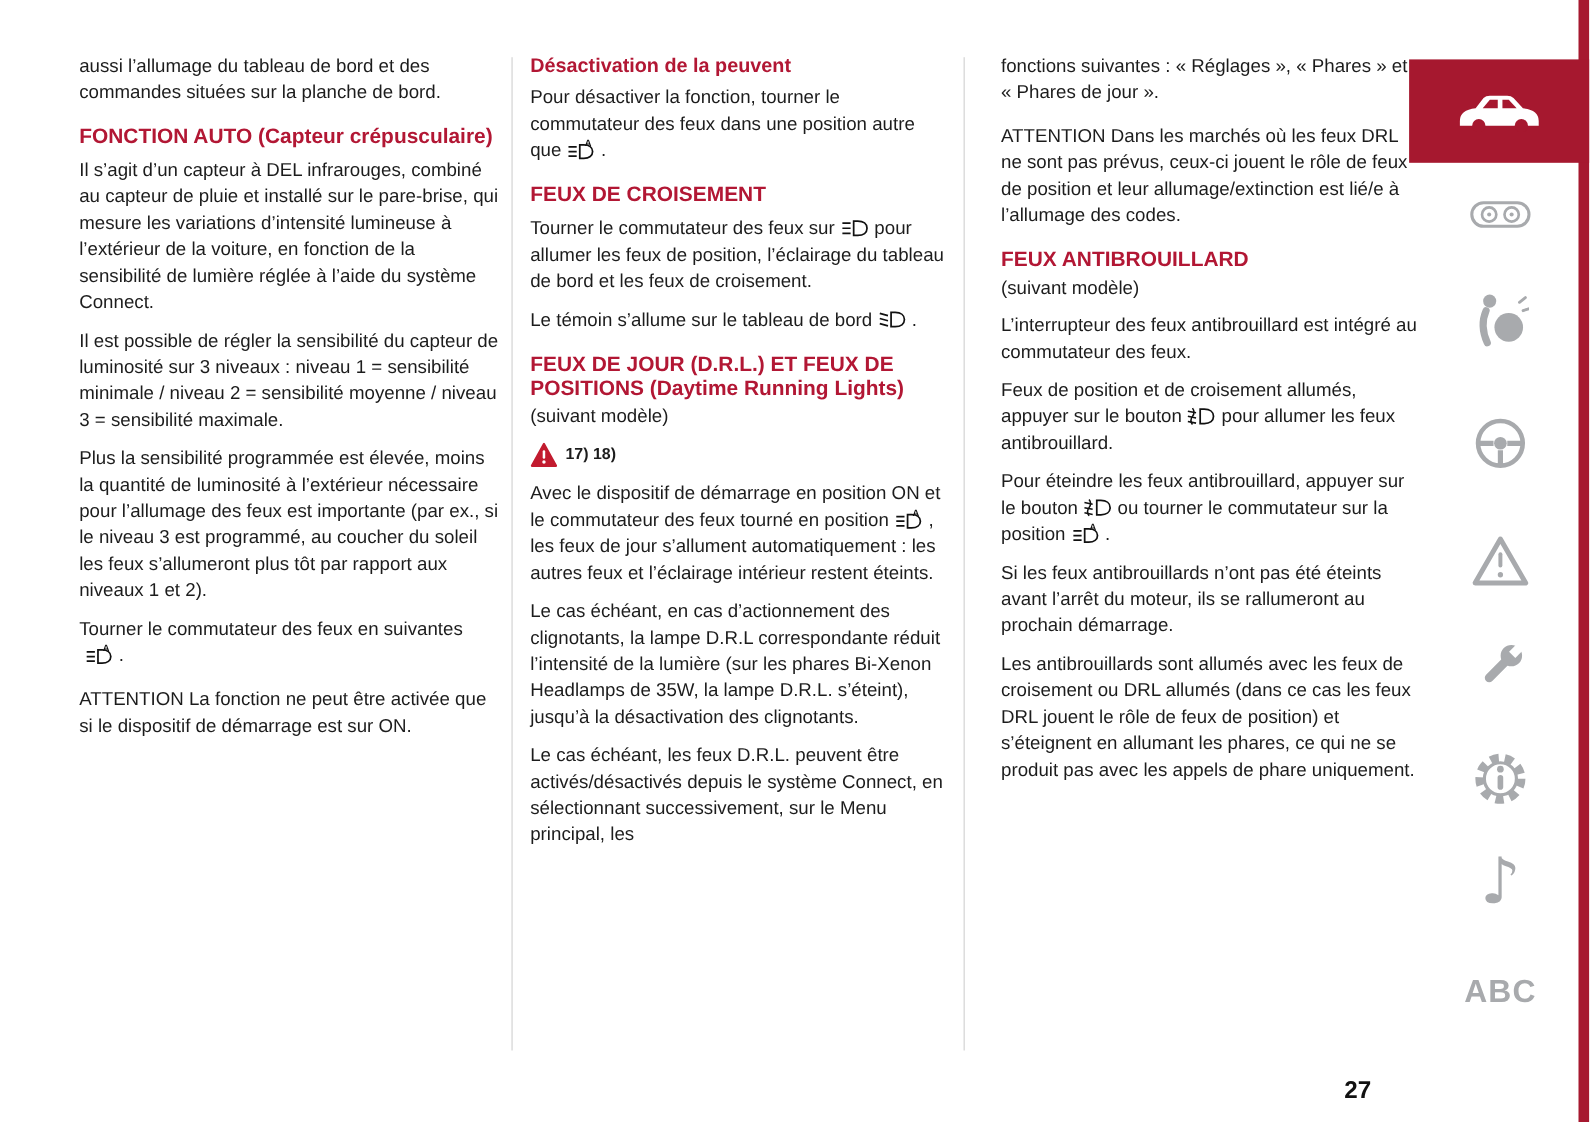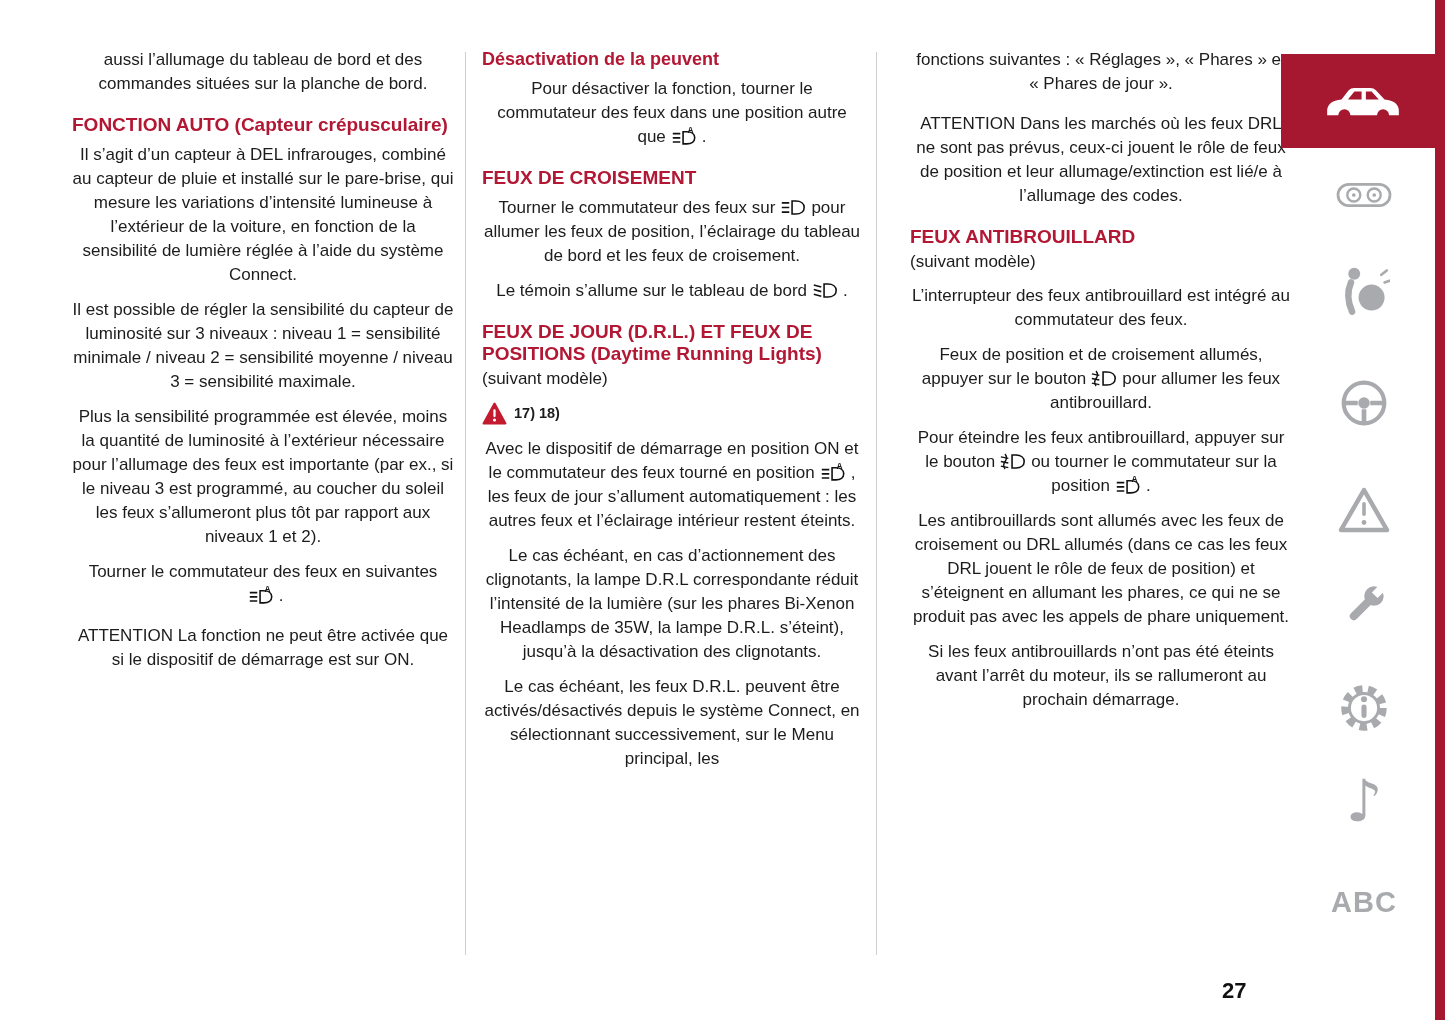--- a/index.html
+++ b/index.html
@@ -9,21 +9,21 @@
     --icon-gray:#a8aaad;
     --divider:#cfcfcf;
   }
   html,body{margin:0;padding:0;background:#fff;}
   .page{
     position:relative;width:1445px;height:1020px;background:#fff;overflow:hidden;
     font-family:"Liberation Sans", sans-serif;color:var(--ink);
   }
   .col{position:absolute;top:48px;font-size:17px;line-height:24px;}
   .col > :first-child{margin-top:0;}
-  .col p{margin:0 0 11px 0;text-align:center;}
+  .col p{margin:0 0 11px 0;}
   h3.section{
     color:var(--heading-red);font-size:19px;line-height:22px;margin:18px 0 7px 0;font-weight:bold;
   }
   h4.sub{
     color:var(--heading-red);font-size:18px;line-height:22px;margin:18px 0 7px 0;font-weight:bold;
   }
   .model-note{margin:0 0 10px 0 !important;}
   .gap-top{margin-top:16px !important;}
   .vdiv{position:absolute;top:52px;height:903px;width:1px;background:var(--divider);}
   .inline-icon{display:inline-block;vertical-align:-3px;margin:0 4px;}
@@ -190,22 +190,22 @@
             <use href="#sym-fog"></use>
           </svg></span><span>pour allumer les feux antibrouillard.</span>
     </p>
     <p>
       <span>Pour éteindre les feux antibrouillard, appuyer sur le bouton</span><span class="inline-icon"><svg width="28" height="17" viewBox="0 0 30 18">
             <use href="#sym-fog"></use>
           </svg></span><span>ou tourner le commutateur sur la position</span><span class="inline-icon tall"><svg width="28" height="21" viewBox="0 0 30 22">
             <use href="#sym-auto"></use>
           </svg></span><span>.</span>
     </p>
+    <p>Si les feux antibrouillards n’ont pas été éteints avant l’arrêt du moteur, ils se rallumeront au prochain démarrage.</p>
     <p>Les antibrouillards sont allumés avec les feux de croisement ou DRL allumés (dans ce cas les feux DRL jouent le rôle de feux de position) et s’éteignent en allumant les phares, ce qui ne se produit pas avec les appels de phare uniquement.</p>
-    <p>Si les feux antibrouillards n’ont pas été éteints avant l’arrêt du moteur, ils se rallumeront au prochain démarrage.</p>
   </div>
 
   <div class="red-strip"></div>
 
   <div class="car-tab">
     <span><svg width="86" height="43" viewBox="0 0 60 30">
           <use href="#sym-car"></use>
         </svg></span>
   </div>
 

